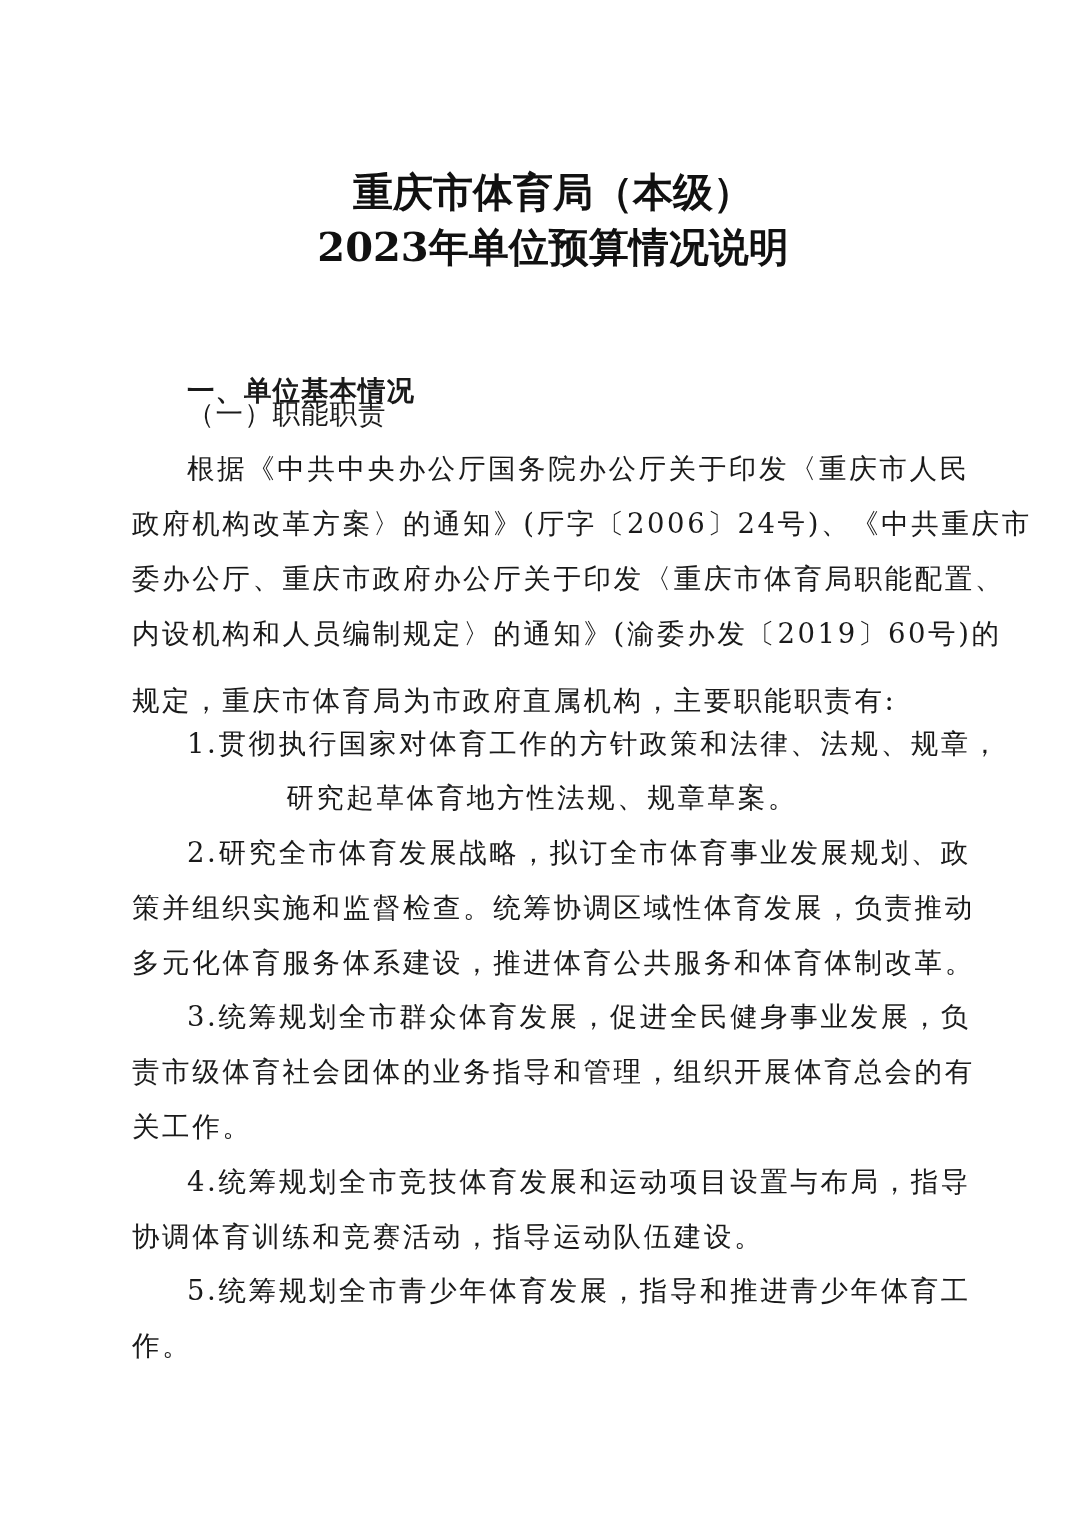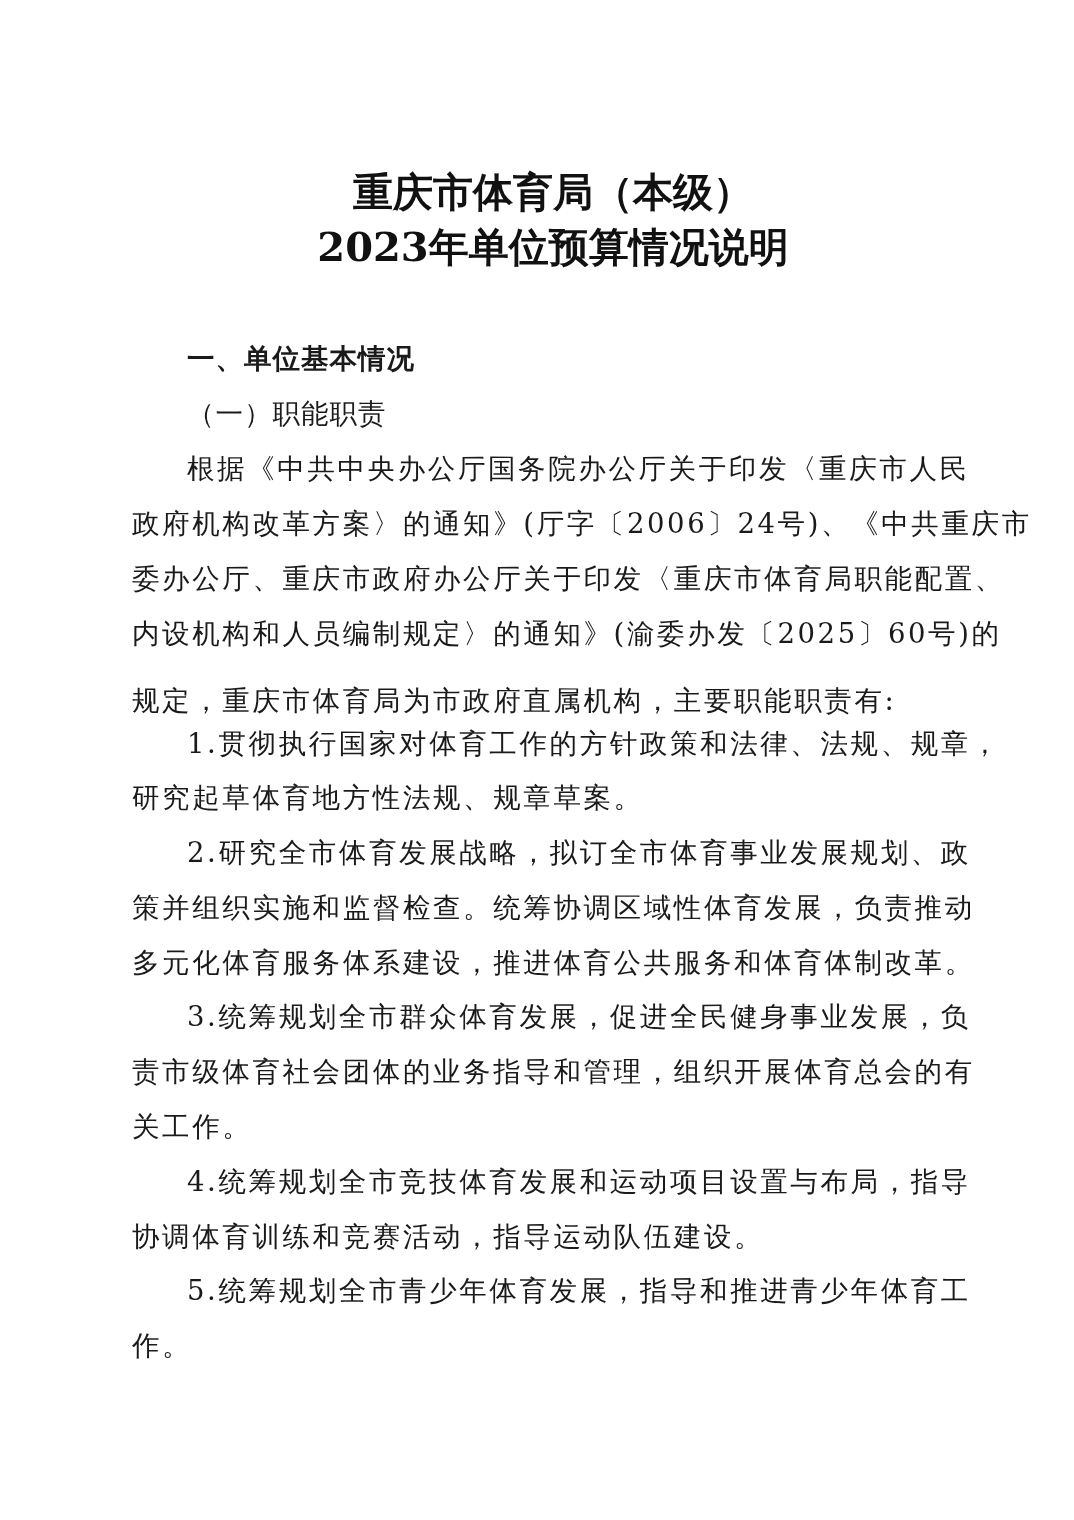--- a/index.html
+++ b/index.html
@@ -5,41 +5,41 @@
   html, body { margin: 0; padding: 0; background: #ffffff; }
   body { width: 1074px; height: 1520px; position: relative; overflow: hidden; color: #111; }
   .page { position: absolute; left: 0; top: 0; width: 1074px; height: 1520px; background: #fff; }
   .title { position: absolute; left: 16px; width: 1074px; text-align: center;
     font-family: "DejaVu Serif", "Liberation Serif", serif; font-weight: bold; font-size: 40px; line-height: 44px; color: #111; }
   .t1 { top: 170px; }
   .t2 { top: 225px; }
   .line { position: absolute; left: 132px; width: 820px; white-space: nowrap;
     font-family: "DejaVu Serif", "Liberation Serif", serif; font-size: 27.5px; line-height: 40px; color: #1a1a1a; letter-spacing: 2.6px; }
   .line.indent { left: 187px; }
-  .h1 { font-family: "DejaVu Sans", "Liberation Sans", sans-serif; font-weight: bold; letter-spacing: 1px; }
+  .h1 { font-family: "DejaVu Sans", "Liberation Sans", sans-serif; font-weight: bold; letter-spacing: 1px; margin-top: 32px; }
   .h2 { letter-spacing: 1px; }
 </style>
 </head>
 <body>
 
 <div class="page">
   <div class="title t1">重庆市体育局（本级）</div>
   <div class="title t2">2023年单位预算情况说明</div>
 
   <div class="line indent h1" style="top:338px;">一、单位基本情况</div>
   <div class="line indent h2" style="top:393px;">（一）职能职责</div>
 
   <div class="line indent" style="top:448px;">根据《中共中央办公厅国务院办公厅关于印发〈重庆市人民</div>
   <div class="line" style="top:503px;">政府机构改革方案〉的通知》(厅字〔2006〕24号)、《中共重庆市</div>
   <div class="line" style="top:558px;">委办公厅、重庆市政府办公厅关于印发〈重庆市体育局职能配置、</div>
-  <div class="line" style="top:613px;">内设机构和人员编制规定〉的通知》(渝委办发〔2025〕60号)的</div>
+  <div class="line" style="top:613px;">内设机构和人员编制规定〉的通知》(渝委办发〔2019〕60号)的</div>
   <div class="line" style="top:680px;">规定，重庆市体育局为市政府直属机构，主要职能职责有:</div>
 
   <div class="line indent" style="top:723px;">1.贯彻执行国家对体育工作的方针政策和法律、法规、规章，</div>
-  <div class="line" style="top:777px;">研究起草体育地方性法规、规章草案。</div>
+  <div class="line" style="top:777px;text-align:center;">研究起草体育地方性法规、规章草案。</div>
 
   <div class="line indent" style="top:832px;">2.研究全市体育发展战略，拟订全市体育事业发展规划、政</div>
   <div class="line" style="top:887px;">策并组织实施和监督检查。统筹协调区域性体育发展，负责推动</div>
   <div class="line" style="top:942px;">多元化体育服务体系建设，推进体育公共服务和体育体制改革。</div>
 
   <div class="line indent" style="top:996px;">3.统筹规划全市群众体育发展，促进全民健身事业发展，负</div>
   <div class="line" style="top:1106px;">关工作。</div>
   <div class="line" style="top:1051px;">责市级体育社会团体的业务指导和管理，组织开展体育总会的有</div>
 
   <div class="line indent" style="top:1161px;">4.统筹规划全市竞技体育发展和运动项目设置与布局，指导</div>

